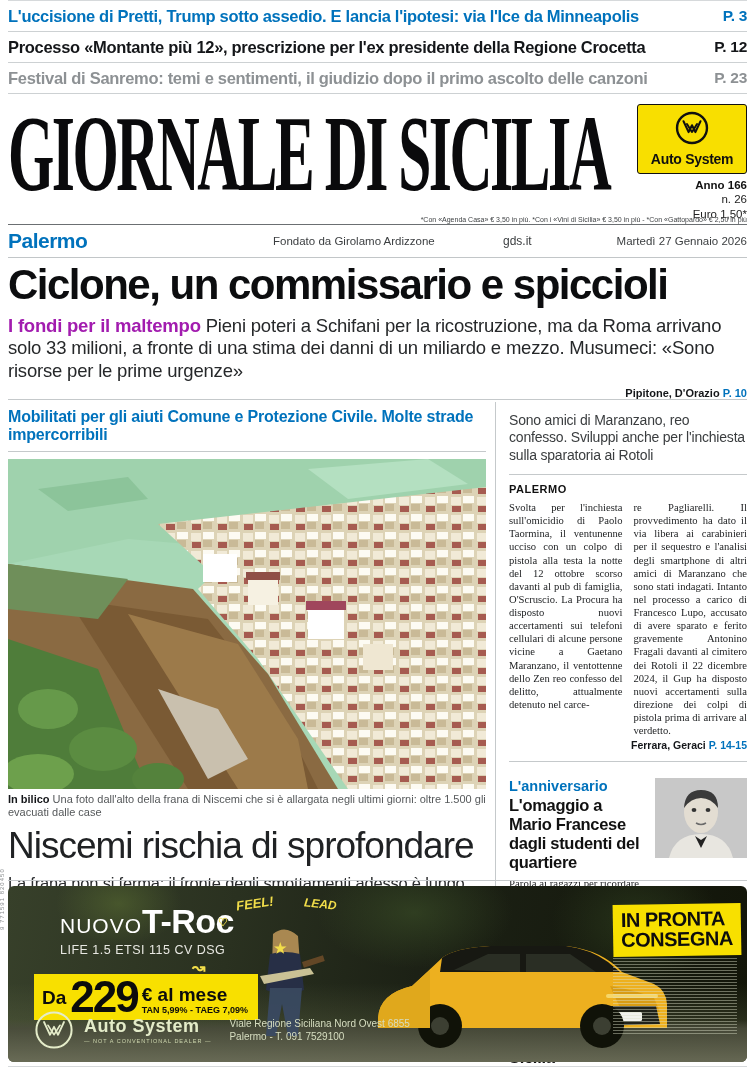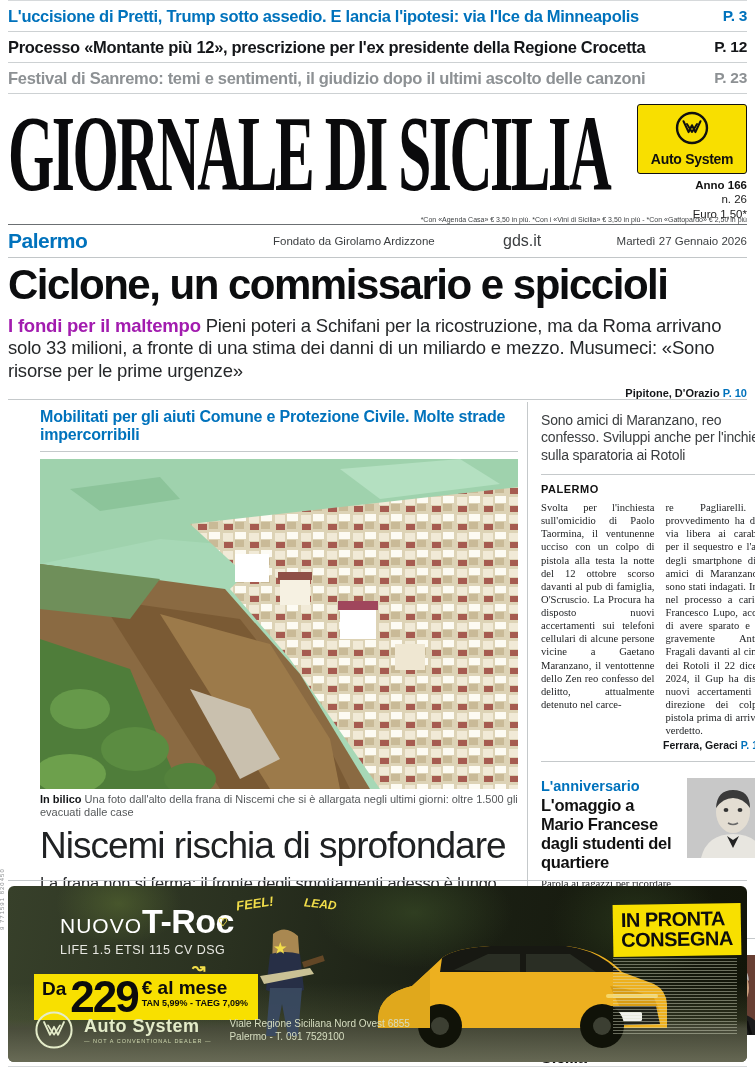--- a/index.html
+++ b/index.html
@@ -27,34 +27,34 @@
   .issue { position:absolute; right:0; top:84px; text-align:right; line-height:1.25; }
   .issue .anno { font-weight:bold; font-size:11.5px; }
   .issue .n, .issue .euro { font-size:11.5px; color:#222; }
   .pricenote { position:absolute; right:0; top:122px; font-size:7px; color:#3c3f41; }
 
   
   .datebar { margin-top:4px; border-top:1.5px solid #6b6f72; border-bottom:1px solid #c2c6c8;
              height:34px; display:flex; align-items:center; position:relative; }
   .datebar .city { color:#0072bc; font-weight:bold; font-size:21px; letter-spacing:-0.5px; }
   .datebar .founded { position:absolute; left:265px; font-size:11.5px; color:#3b3e40; }
-  .datebar .site { position:absolute; left:495px; font-size:16px; color:#3b3e40; }
+  .datebar .site { position:absolute; left:495px; font-size:12px; color:#3b3e40; }
   .datebar .date { position:absolute; right:0; font-size:11.5px; color:#3b3e40; }
 
   
   .lead { padding-top:6px; cursor:pointer; }
   .lead h1 { font-size:42px; letter-spacing:-1.5px; line-height:1.02; color:#0c0d0f; }
   .lead .deck { margin-top:8px; font-size:18.5px; line-height:1.22; color:#26282a; letter-spacing:-0.2px; }
   .lead .deck .klabel { color:#a21caf; font-weight:bold; }
   .lead .byline { text-align:right; font-size:11px; margin-top:4px; }
   .byline b { color:#141619; } .byline .pg { color:#0072bc; font-weight:bold; }
   .rule { border-bottom:1px solid #c5c9cb; }
 
   
-  .cols { position:relative; margin-top:2px; height:500px;margin-left:32px; }
+  .cols { position:relative; margin-top:2px; height:500px; }
   .vdiv { position:absolute; left:487px; top:0; width:1px; height:498px; background:#c5c9cb; }
   .leftcol { position:absolute; left:0; top:0; width:478px; }
   .rightcol { position:absolute; left:501px; top:0; width:238px; }
 
   .kicker { color:#0072bc; font-weight:bold; font-size:16px; letter-spacing:-0.2px;
             padding:6px 0 7px; border-bottom:1px solid #c5c9cb; }
   .photo { margin-top:7px; width:478px; height:330px; display:block; }
   .caption { font-size:11px; color:#55585a; margin-top:4px; line-height:1.2; }
   .caption b { color:#141619; }
   .h-niscemi { margin-top:8px; font-size:37px; font-weight:400; letter-spacing:-1px;
@@ -92,21 +92,21 @@
         radial-gradient(140px 80px at 55% 15%, rgba(60,80,40,.6), transparent 70%),
         radial-gradient(120px 90px at 85% 20%, rgba(45,60,30,.7), transparent 70%),
         linear-gradient(to top, rgba(108,116,78,.55), transparent 45%); }
   .ad .road { position:absolute; left:0; bottom:0; width:100%; height:42px;
       background:linear-gradient(to top,#6e6f5c,#4a4c3c 80%,transparent); opacity:.8; }
   .ad-left { position:absolute; left:52px; top:16px; color:#fff; }
   .ad-left .nuovo { font-weight:300; font-size:21px; letter-spacing:1px; }
   .ad-left .model { font-weight:bold; font-size:34px; letter-spacing:-0.5px; }
   .ad-left .trim { font-size:12.5px; margin-top:2px; letter-spacing:.5px; color:#e8e8e2; }
   .pricebox { position:absolute; left:26px; top:88px; background:#f8e000; color:#0c0c0c;
-              padding:4px 10px 5px 8px; display:flex; gap:4px; }
+              padding:4px 10px 5px 8px; display:flex; align-items:flex-end; gap:4px; }
   .pricebox .da { font-weight:bold; font-size:19px; padding-bottom:6px; }
   .pricebox .val { font-weight:bold; font-size:44px; line-height:.85; letter-spacing:-2px; }
   .pricebox .unitwrap { display:flex; flex-direction:column; line-height:1; }
   .pricebox .unit { font-weight:bold; font-size:19px; }
   .pricebox .tan { font-weight:bold; font-size:9px; margin-top:2px; }
   .doodles { position:absolute; left:228px; top:8px; color:#f2de4a; font-style:italic;
              font-weight:bold; }
   .doodles .d1 { font-size:13px; transform:rotate(-8deg); display:inline-block; }
   .doodles .d2 { font-size:12px; transform:rotate(6deg); display:inline-block; margin-left:26px; }
   .doodles .star { position:absolute; left:38px; top:46px; font-size:14px; font-style:normal; }
@@ -134,21 +134,21 @@
   <div class="topstrip">
     <div class="strip-row c-blue">
       <span>L'uccisione di Pretti, Trump sotto assedio. E lancia l'ipotesi: via l'Ice da Minneapolis</span>
       <span class="pg">P. 3</span>
     </div>
     <div class="strip-row c-black">
       <span>Processo «Montante più 12», prescrizione per l'ex presidente della Regione Crocetta</span>
       <span class="pg">P. 12</span>
     </div>
     <div class="strip-row c-gray">
-      <span>Festival di Sanremo: temi e sentimenti, il giudizio dopo il ultimi ascolto delle canzoni</span>
+      <span>Festival di Sanremo: temi e sentimenti, il giudizio dopo il primo ascolto delle canzoni</span>
       <span class="pg">P. 23</span>
     </div>
   </div>
 
   <div class="masthead">
     <div class="brand">GIORNALE DI SICILIA</div>
     <div class="as-badge">
       <span>
         <svg width="34" height="34" viewBox="0 0 100 100">
           <circle cx="50" cy="50" r="44" fill="none" stroke="#101010" stroke-width="7"></circle>

